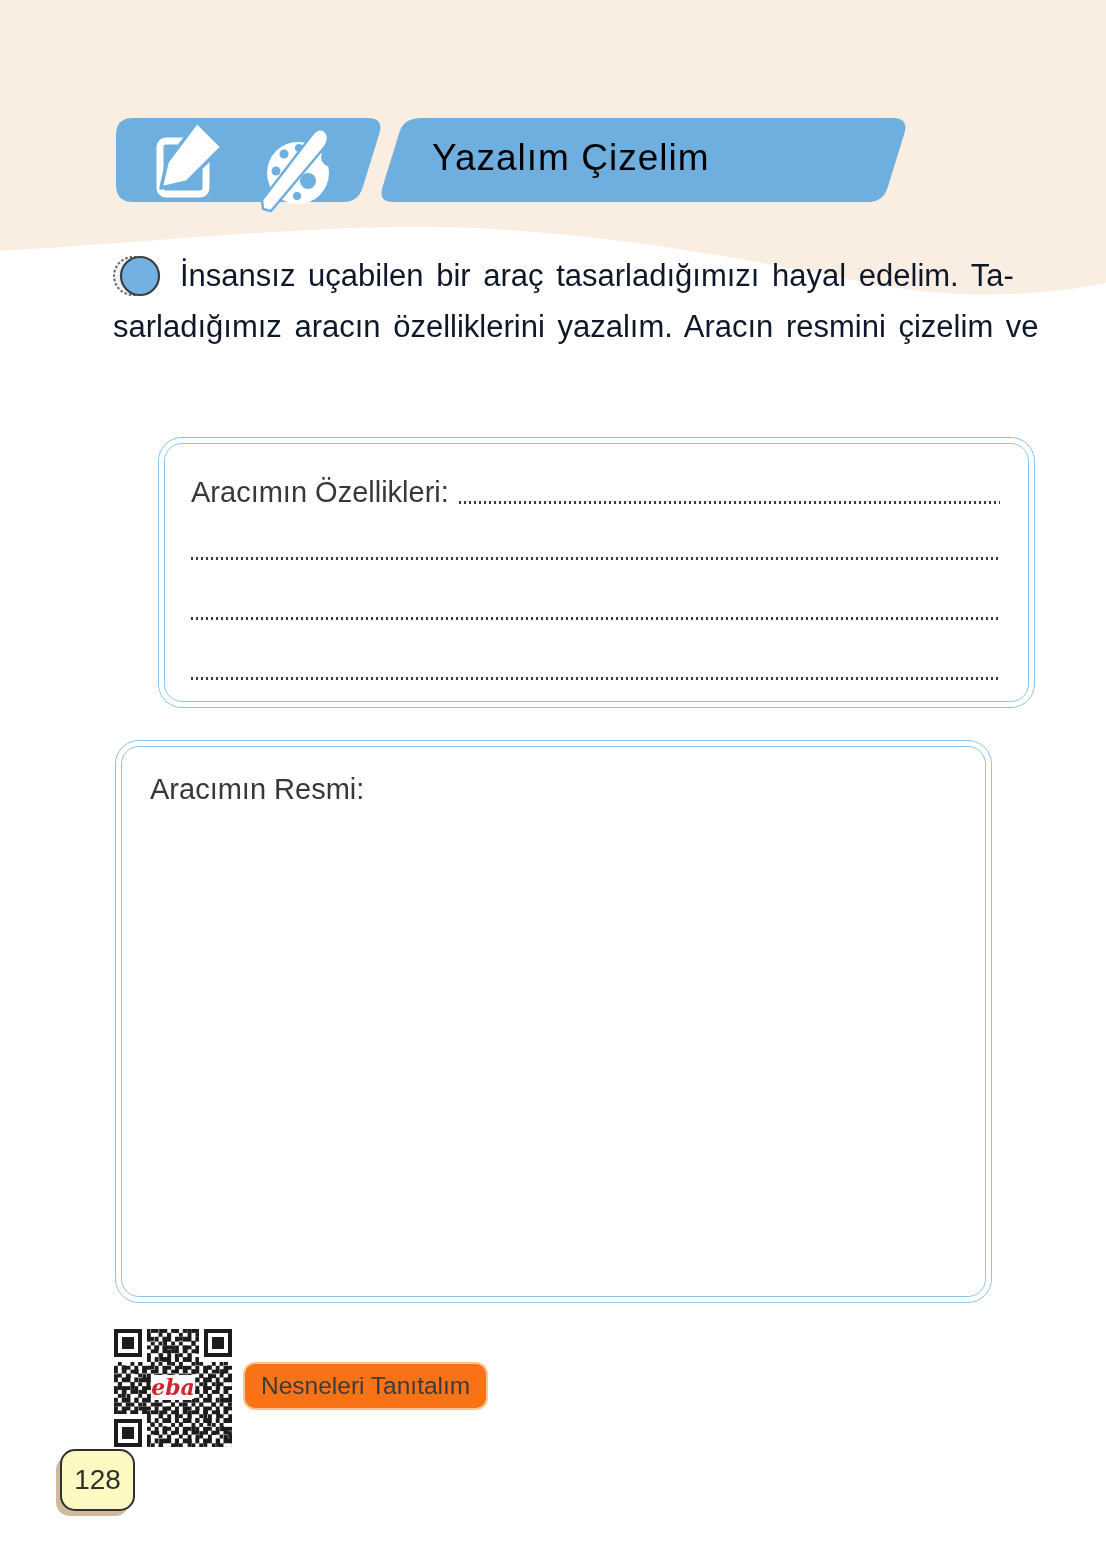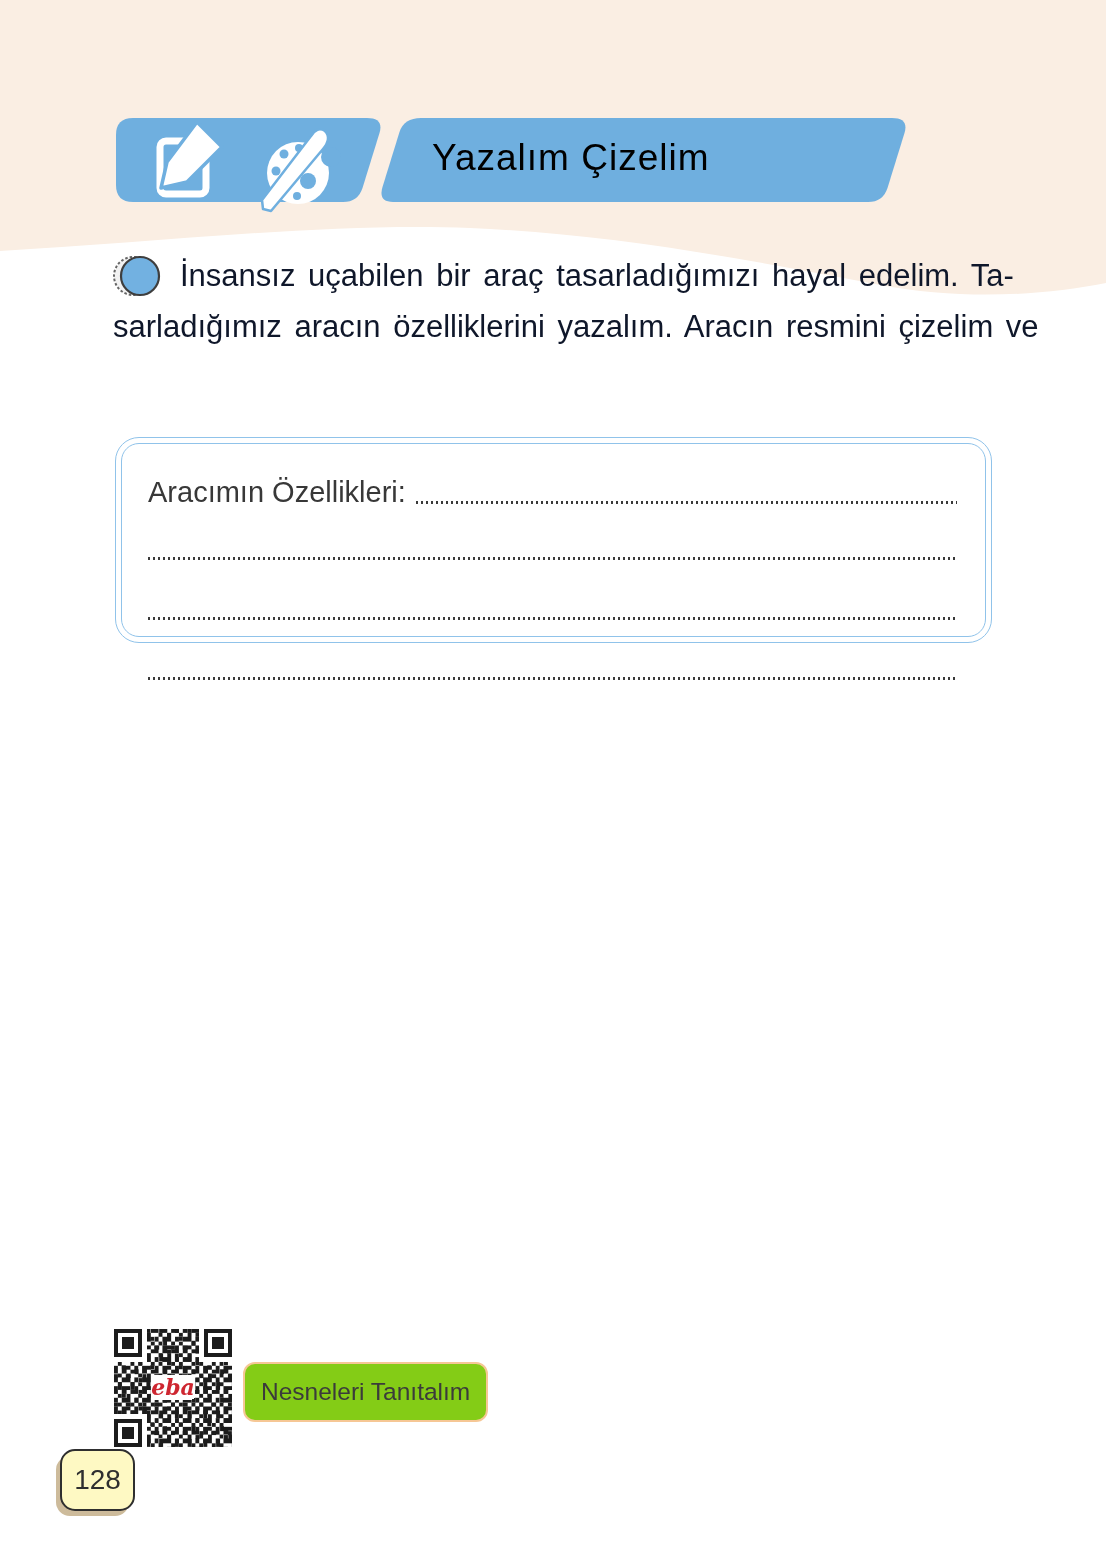--- a/index.html
+++ b/index.html
@@ -29,42 +29,42 @@
   .frame {
     position:absolute; left:115px; width:877px;
     border:1.5px solid #90c3ea; border-radius:24px; padding:5px;
     background:#ffffff;
   }
   .frame-inner {
     width:100%; height:100%;
     border:1.8px solid #90c3ea; border-radius:18px;
     position:relative;
   }
-  .features-frame { top:437px; height:206px; }
+  .features-frame { top:437px; height:271px;margin-left:43px; }
   .picture-frame  { top:740px; height:563px; }
   .box-label { font-size:29px; color:#383838; white-space:nowrap; }
   .label-row {
     position:absolute; top:32px; left:26px; right:28px;
     display:flex; align-items:flex-end;
   }
   .dotline {
     height:3px;
     background-image:repeating-linear-gradient(to right,#3a3a3a 0 2px,transparent 2px 5px);
   }
   .label-row .dotline { flex:1; margin:0 0 5px 10px; }
   .dotline.full { position:absolute; left:26px; right:28px; }
   .picture-frame .box-label { position:absolute; top:26px; left:28px; }
   
   .qr-wrap { position:absolute; left:114px; top:1329px; width:118px; height:118px; }
   .qr-wrap svg { width:100%; height:100%; display:block; }
   .qr-label-box {
     position:absolute; left:243px; top:1362px;
-    min-width:180px; height:60px; padding:0 16px;
+    min-width:180px; height:48px; padding:0 16px;
     border:2.5px solid #f6c795; border-radius:12px;
-    background:#84cc16;
+    background:#f97316;
     display:flex; align-items:center; justify-content:center;
   }
   .qr-label-box span { font-size:24.5px; color:#3b3b3b; white-space:nowrap; }
   .page-badge {
     position:absolute; left:60px; top:1449px; width:75px; height:62px;
     background:#fef9c3;
     border:2.5px solid #2f2f2f; border-radius:15px;
     box-shadow:-5px 6px 0 -1px #cdbb9b;
     display:flex; align-items:center; justify-content:center;
   }
@@ -117,20 +117,25 @@
       <div class="label-row">
         <span class="box-label">Aracımın Özellikleri:</span>
         <span class="dotline"></span>
       </div>
       <span class="dotline full" style="top:113px;"></span>
       <span class="dotline full" style="top:173px;"></span>
       <span class="dotline full" style="top:233px;"></span>
     </div>
   </div>
 
+  <div class="frame picture-frame">
+    <div class="frame-inner">
+      <span class="box-label">Aracımın Resmi:</span>
+    </div>
+  </div>
 
   <div class="qr-wrap">
     <svg viewBox="0 0 29 29" shape-rendering="crispEdges" aria-hidden="true">
       <defs>
         <pattern id="qrp" width="5" height="5" patternUnits="userSpaceOnUse">
           <rect x="0" y="0" width="1" height="1" fill="#1c1c1c"></rect>
             <rect x="2" y="0" width="1" height="1" fill="#1c1c1c"></rect>
             <rect x="4" y="0" width="1" height="1" fill="#1c1c1c"></rect>
           <rect x="1" y="1" width="1" height="1" fill="#1c1c1c"></rect>
             <rect x="3" y="1" width="1" height="1" fill="#1c1c1c"></rect>

